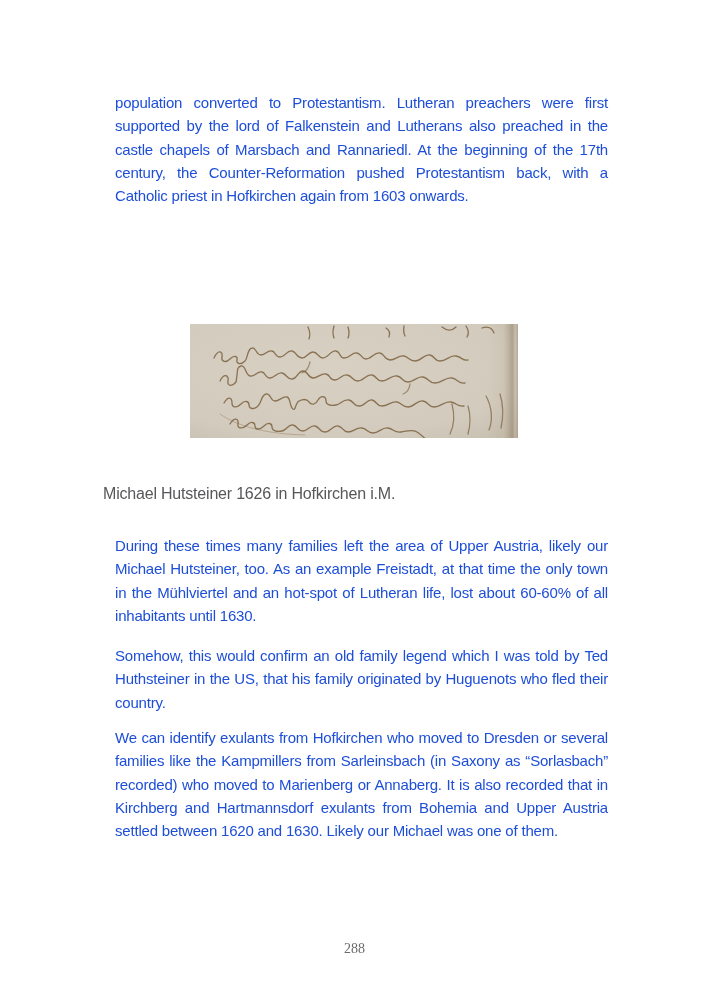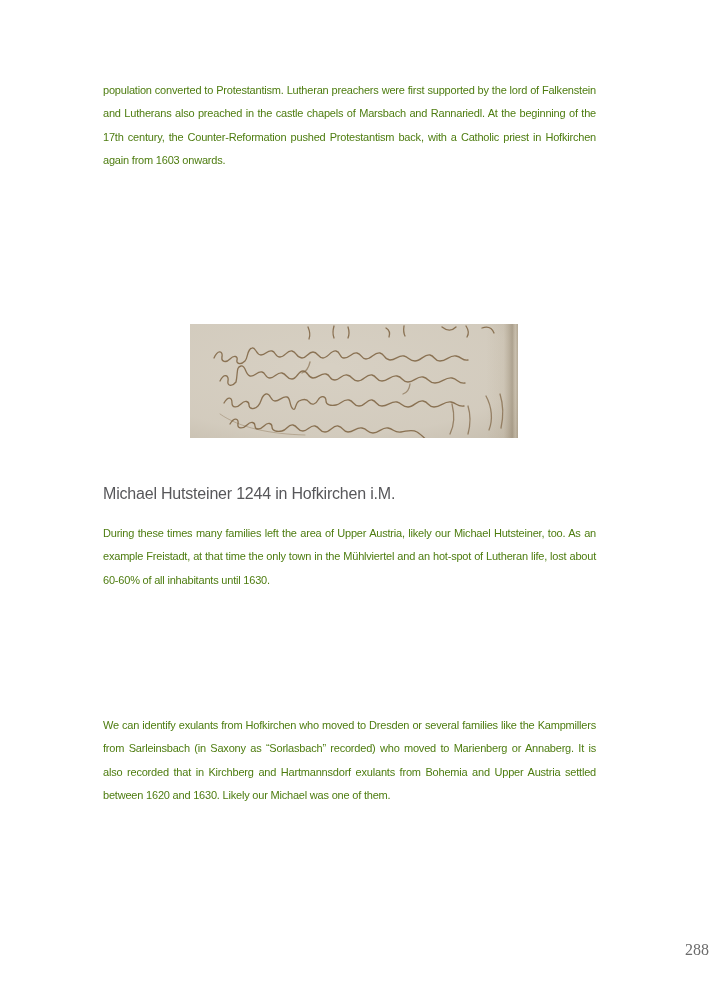--- a/index.html
+++ b/index.html
@@ -9,27 +9,27 @@
     height: 992px;
     background: #ffffff;
     font-family: "Liberation Sans", sans-serif;
     color: #57575a;
     overflow: hidden;
   }
   p.body {
     position: absolute;
     left: 103px;
     width: 493px;
-    margin: 0;
-    font-size: 11px;
+    margin: 12px;
+    font-size: 15px;
     letter-spacing: -0.2px;
     line-height: 23.3px;
     text-align: justify;
     text-align-last: left;
-    color: #4d7c0f;
+    color: #1d4ed8;
   }
   p.caption {
     position: absolute;
     left: 103px;
     width: 493px;
     margin: 0;
     font-size: 16px;
     letter-spacing: -0.2px;
     line-height: 23.3px;
     text-align: left;
@@ -48,23 +48,23 @@
     width: 328px;
     height: 114px;
     margin: 0;
   }
   .manuscript svg { display: block; width: 328px; height: 114px; }
   .pageno {
     position: absolute;
     left: 0;
     top: 941px;
     width: 709px;
-    text-align: right;
+    text-align: center;
     font-family: "Liberation Serif", serif;
-    font-size: 16px;
+    font-size: 14px;
     color: #6b6b6b;
   }
 </style>
 </head>
 <body>
 
 <div class="page">
 
   <p class="body" id="p1">population converted to Protestantism. Lutheran preachers were first supported by the lord of Falkenstein and Lutherans also preached in the castle chapels of Marsbach and Rannariedl. At the beginning of the 17th century, the Counter-Reformation pushed Protestantism back, with a Catholic priest in Hofkirchen again from 1603 onwards.</p>
 
@@ -94,22 +94,23 @@
         <path d="M34,79 c4,-7 8,-6 8,0 c0,5 5,5 9,1 c4,-4 8,-3 8,1 c0,4 5,5 9,1 c4,-4 3,-11 8,-12 c5,-1 4,7 9,7 c5,0 7,-5 12,-4 c4,1 2,9 6,12 c3,2 2,-6 6,-8 c4,-2 8,-2 10,1 c3,4 7,2 9,-2 c3,-5 8,-4 8,1 c0,4 5,5 10,4 c5,-1 7,-6 13,-5 c5,1 4,6 10,6 c6,0 8,-7 13,-6 c5,1 4,6 10,6 c6,0 9,-5 15,-4 c5,1 5,5 11,5 c6,0 9,-7 15,-6 c6,1 5,6 11,6 c7,0 10,-6 17,-5 c6,1 6,5 13,4"></path>
         <path d="M40,100 c4,-7 9,-6 8,0 c-1,5 5,5 9,1 c4,-4 8,-3 8,1 c0,4 5,4 9,0 c4,-4 8,-3 8,1 c0,4 5,5 10,4 c5,-1 6,-7 11,-6 c5,1 4,6 10,6 c5,0 7,-6 12,-5 c5,1 4,6 10,6 c5,0 8,-7 13,-6 c6,1 4,6 10,6 c6,0 8,-5 14,-4 c6,1 5,5 11,5 c6,0 9,-6 15,-5 c6,1 6,5 13,4 c7,-1 11,-3 16,0 c5,3 9,8 14,12"></path>
         <path d="M262,80 c3,12 2,22 -2,30 M278,82 q4,13 0,28 M296,72 c6,11 7,24 3,34 M310,70 q5,16 1,34" stroke-opacity="0.7"></path>
         <path d="M120,38 q-2,9 -8,11 M220,60 q-1,8 -7,10" stroke-opacity="0.6"></path>
         <path d="M30,90 c20,14 50,20 85,21" stroke-opacity="0.35" stroke-width="1"></path>
       </g>
       <rect x="296" y="0" width="32" height="114" fill="url(#foldg)"></rect>
     </svg>
   </figure>
 
-  <p class="caption" id="caption">Michael Hutsteiner 1244 in Hofkirchen i.M.</p>
+  <p class="caption" id="caption">Michael Hutsteiner 1626 in Hofkirchen i.M.</p>
 
   <p class="body" id="p3">During these times many families left the area of Upper Austria, likely our Michael Hutsteiner, too. As an example Freistadt, at that time the only town in the Mühlviertel and an hot-spot of Lutheran life, lost about 60-60% of all inhabitants until 1630.</p>
 
+  <p class="body" id="p4">Somehow, this would confirm an old family legend which I was told by Ted Huthsteiner in the US, that his family originated by Huguenots who fled their country.</p>
 
   <p class="body" id="p5">We can identify exulants from Hofkirchen who moved to Dresden or several families like the Kampmillers from Sarleinsbach (in Saxony as “Sorlasbach” recorded) who moved to Marienberg or Annaberg. It is also recorded that in Kirchberg and Hartmannsdorf exulants from Bohemia and Upper Austria settled between 1620 and 1630. Likely our Michael was one of them.</p>
 
   <div class="pageno">288</div>
 
 </div>
 
 </body></html>

